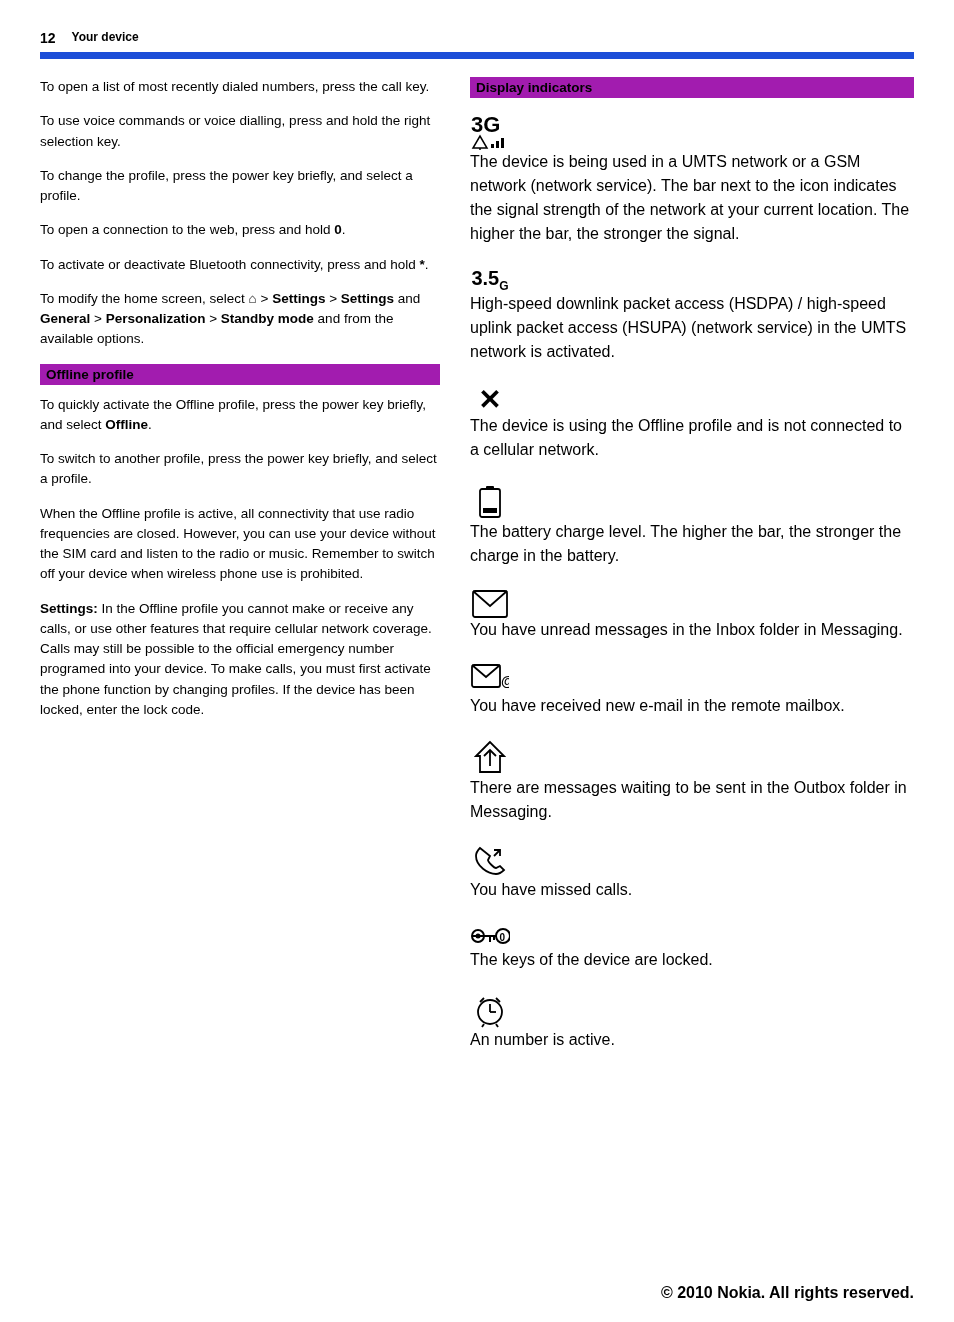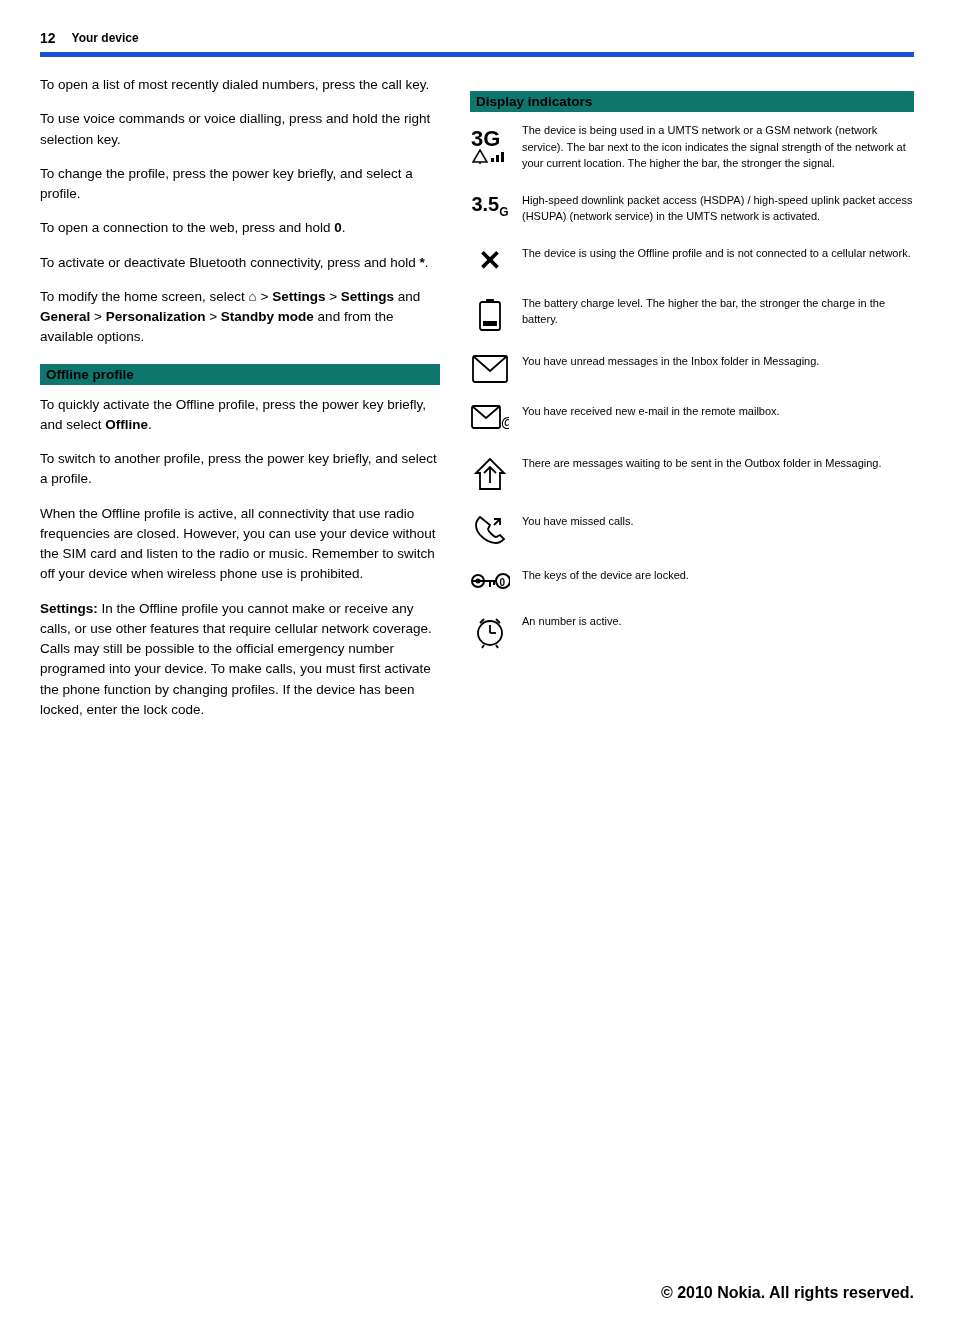--- a/index.html
+++ b/index.html
@@ -14,22 +14,22 @@
     }
     .page {
       width: 954px;
       min-height: 1322px;
       padding: 30px 40px 20px 40px;
       position: relative;
     }
     
     .header {
       display: flex;
-      align-items: center;
-      border-bottom: 5px solid #1d4ed8;
+      align-items: flex-start;
+      border-bottom: 7px solid #1d4ed8;
       padding-bottom: 6px;
       margin-bottom: 18px;
     }
     .header-page-num {
       font-weight: bold;
       font-size: 14px;
       margin-right: 16px;
     }
     .header-title {
       font-weight: bold;
@@ -47,52 +47,52 @@
     .right-col {
       flex: 1;
     }
     
     .para {
       margin-bottom: 14px;
       line-height: 1.5;
     }
     
     .section-heading {
-      background-color: #0f766e;
+      background-color: #a21caf;
       font-weight: bold;
       padding: 3px 6px;
       margin-bottom: 10px;
       font-size: 13.5px;
-      margin-top: 16px;
     }
     
     strong { font-weight: bold; }
     
     .indicator-list {
       list-style: none;
     }
     .indicator-item {
       display: flex;
       align-items: flex-start;
       margin-bottom: 20px;
-      gap: 12px;
+      gap: 0;
+      flex-direction: column;
     }
     .indicator-icon {
       min-width: 40px;
       display: flex;
       align-items: center;
       justify-content: center;
       font-size: 22px;
       font-weight: bold;
       padding-top: 2px;
     }
     .indicator-text {
       flex: 1;
       line-height: 1.5;
-      font-size: 11px;
+      font-size: 16px;
     }
     
     .icon-35g {
       font-size: 18px;
       font-weight: bold;
       line-height: 1;
     }
     
     .icon-x {
       font-size: 28px;

